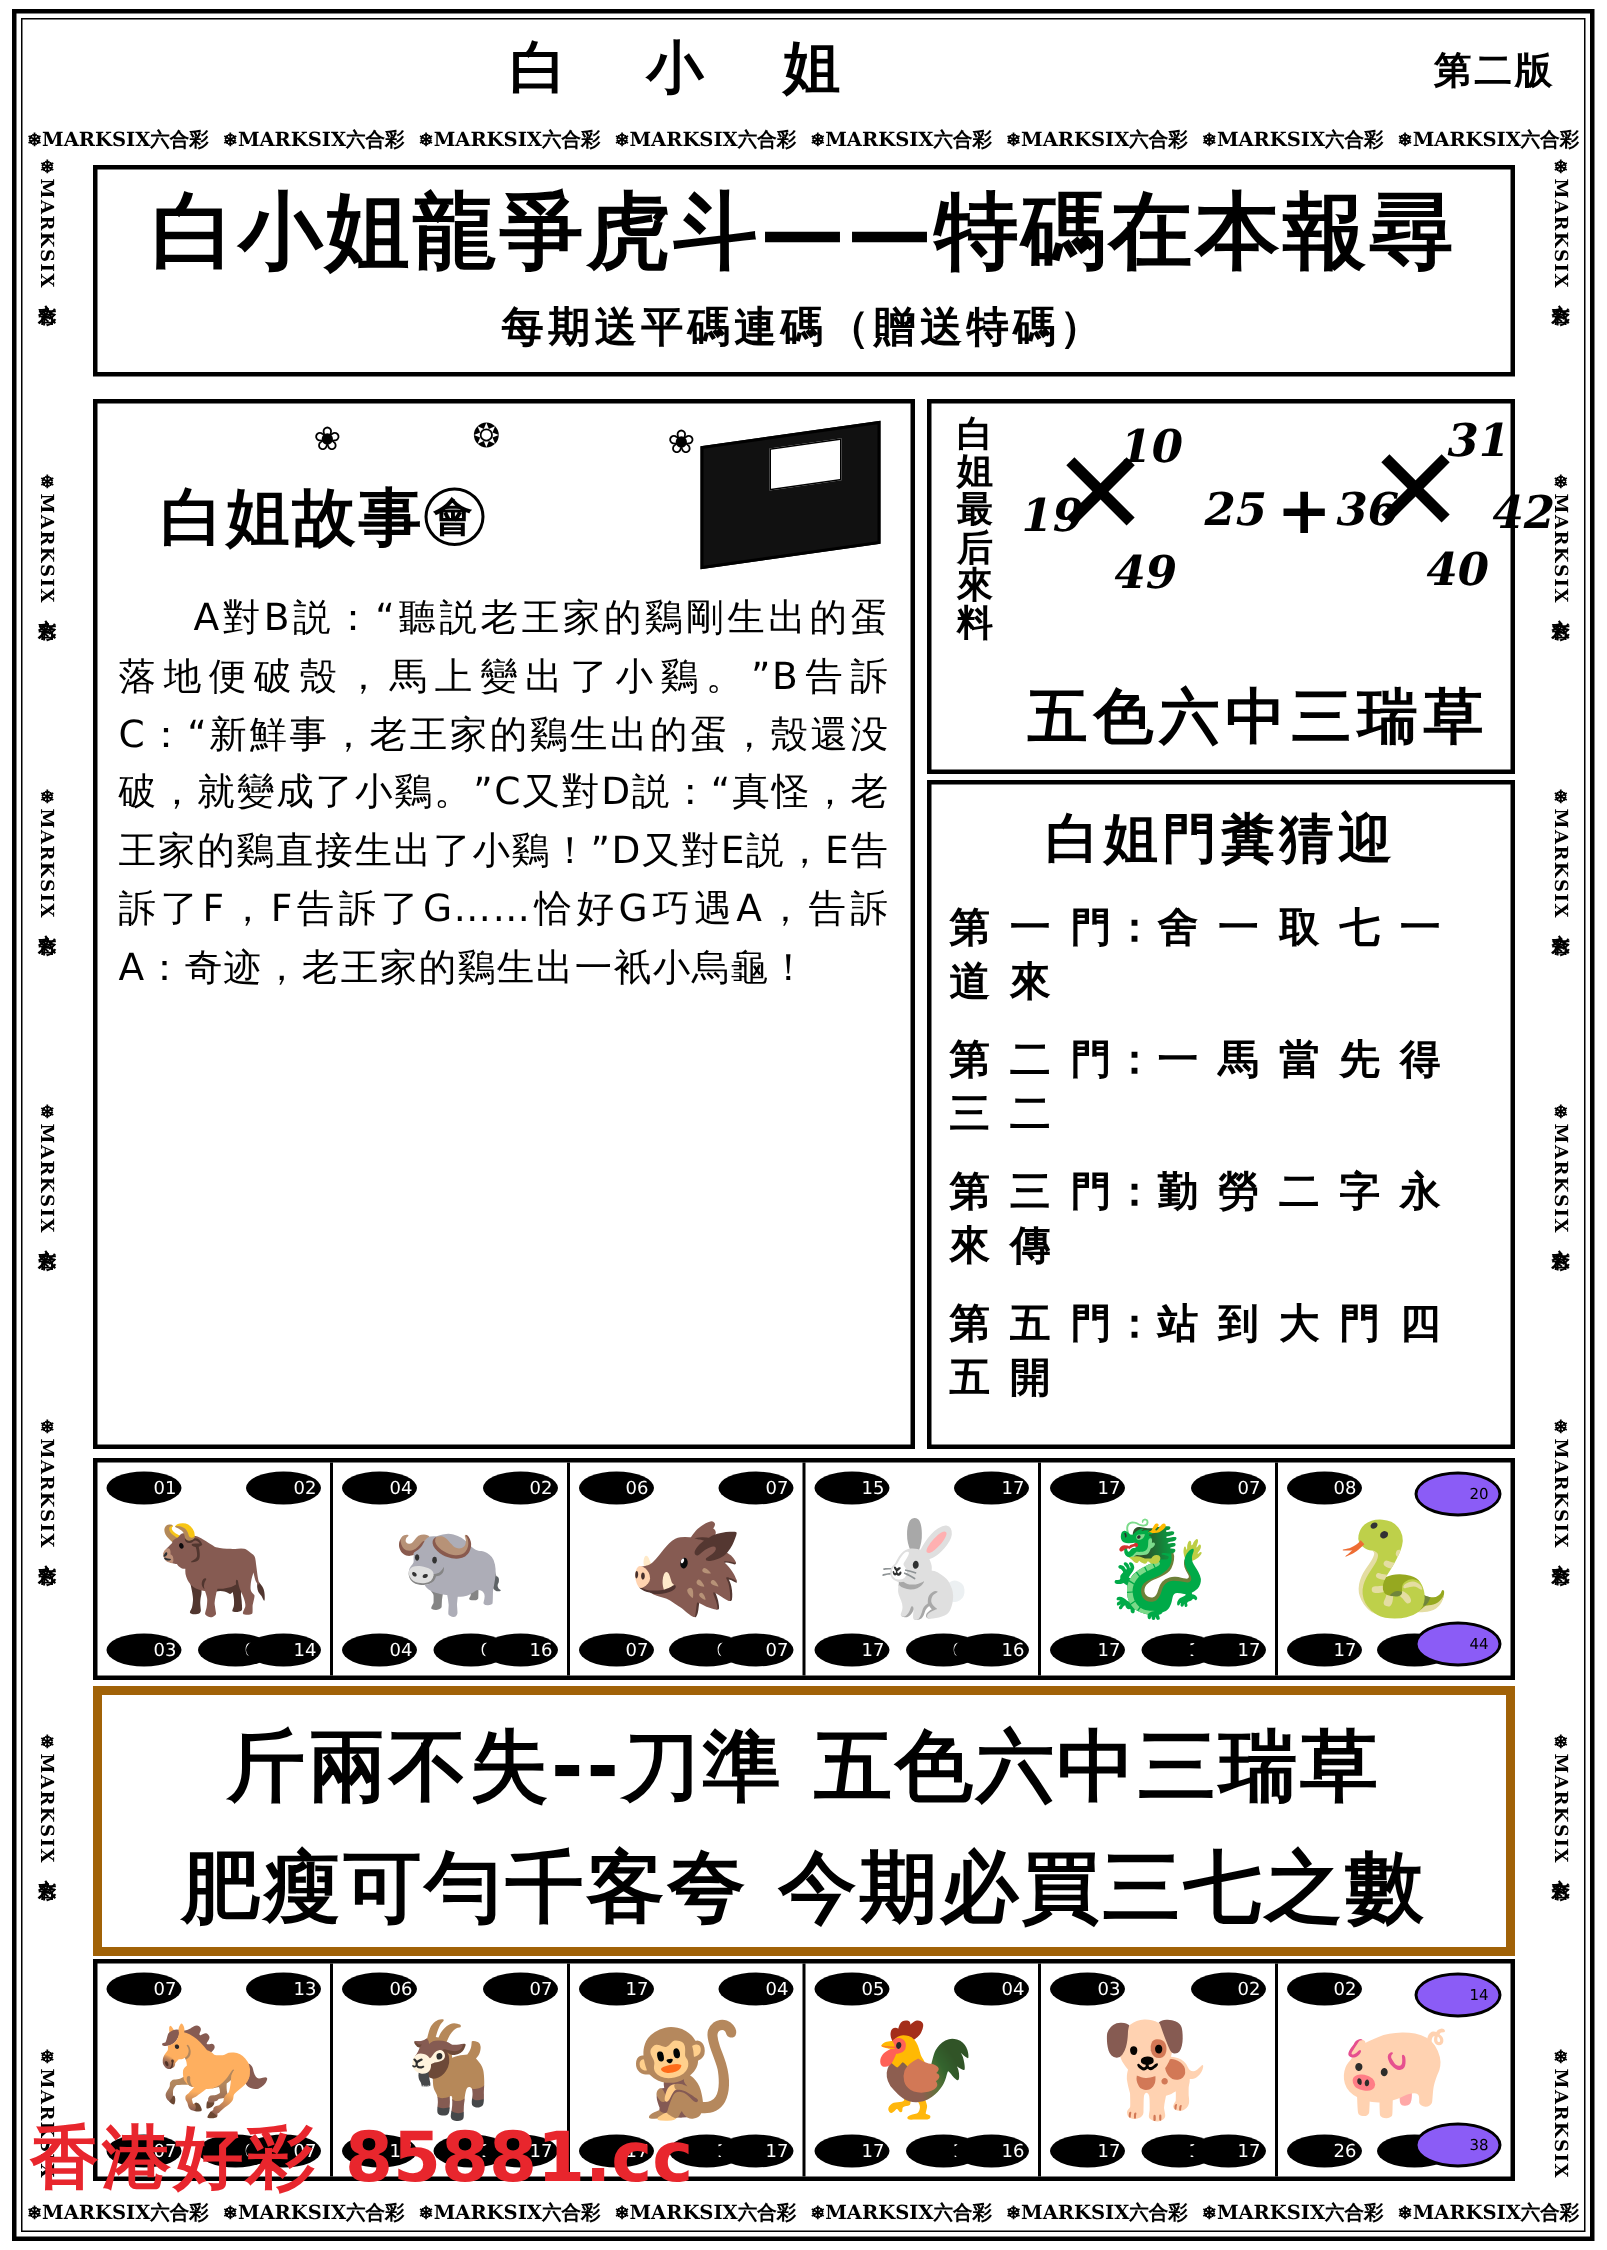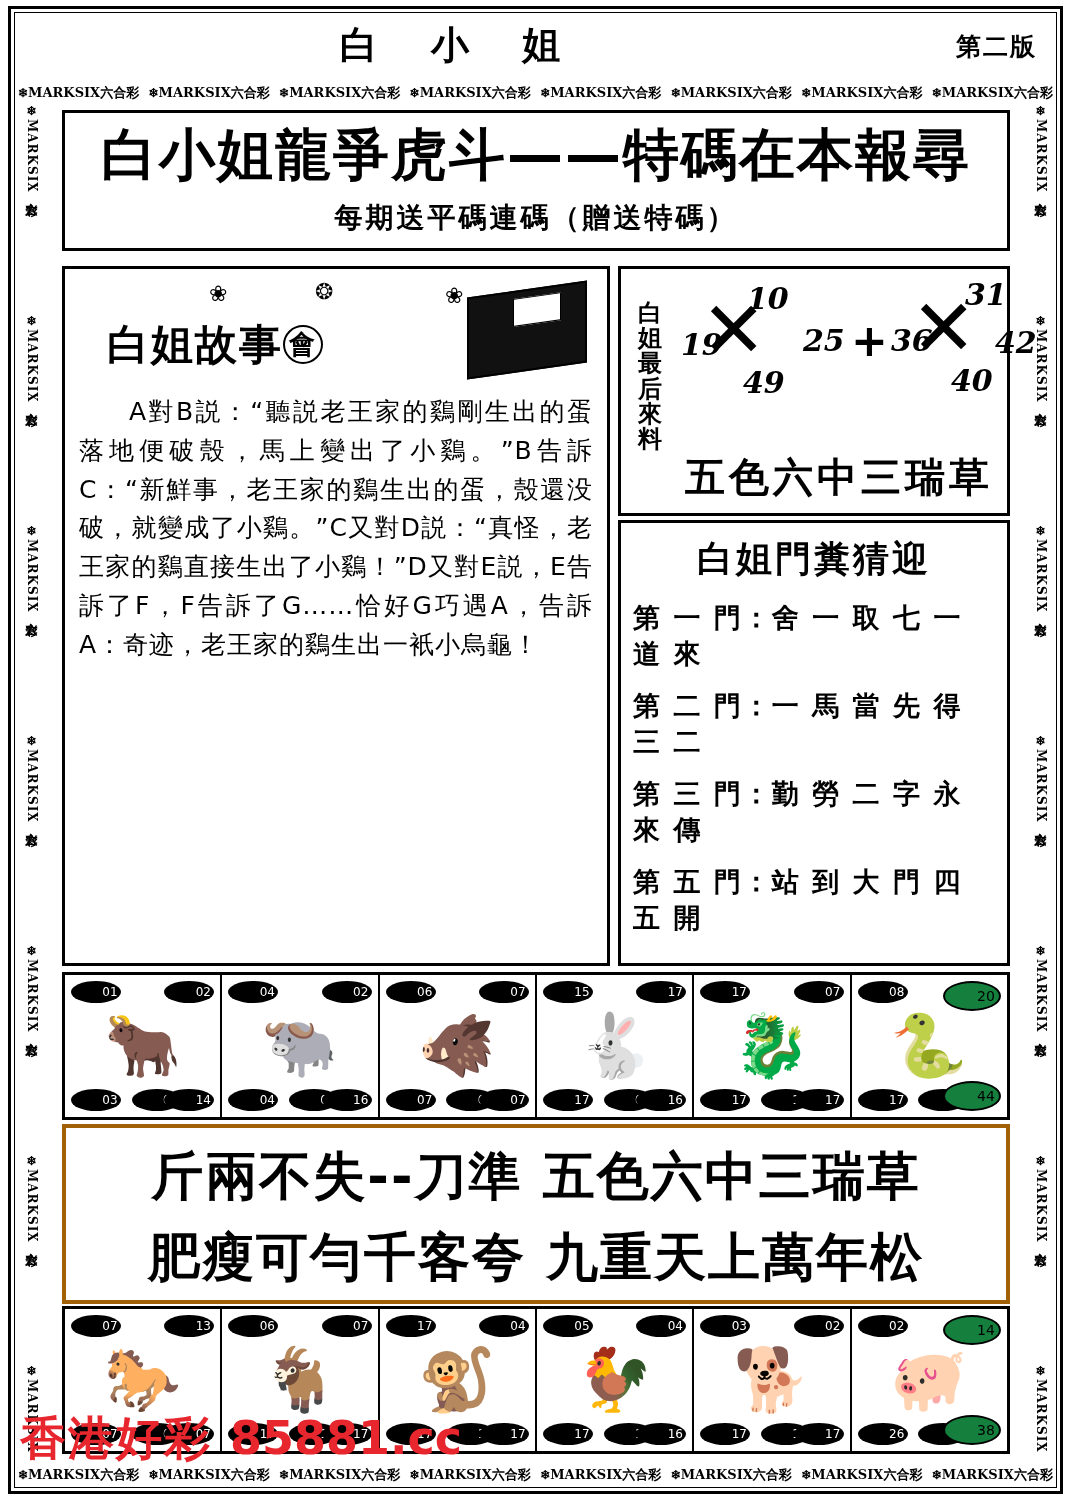--- a/index.html
+++ b/index.html
@@ -42,47 +42,47 @@
   .story-title{position:absolute;left:28px;top:38px;font-size:42px;font-weight:bold;letter-spacing:2px;}
   .story-title .small{font-size:26px;border:2px solid #000;border-radius:50%;padding:0 4px;display:inline-block;vertical-align:6px;}
   .book{position:absolute;right:6px;top:10px;width:116px;height:78px;background:#111;transform:skewY(-8deg);border:2px solid #000;}
   .book:after{content:"";position:absolute;left:44px;top:6px;width:46px;height:26px;background:#fff;border:1px solid #000;}
   .deco-flower{position:absolute;font-size:22px;}
   .story-text{font-size:25px;line-height:1.55;text-align:justify;letter-spacing:1px;margin-top:6px;font-family:"DejaVu Sans","Liberation Sans",sans-serif;}
   .story-text p{margin:0;text-indent:2em;}
 
   
   .nums-box{position:absolute;left:566px;top:160px;width:392px;height:250px;border:3px solid #000;box-sizing:border-box;}
-  .nums-label{position:absolute;left:6px;top:8px;width:46px;font-size:24px;font-weight:bold;line-height:1.05;text-align:center;margin-top:24px;}
+  .nums-label{position:absolute;left:6px;top:8px;width:46px;font-size:24px;font-weight:bold;line-height:1.05;text-align:center;}
   .nums-area{position:absolute;left:56px;top:4px;right:4px;height:150px;}
   .num{position:absolute;font-family:"DejaVu Serif","Liberation Serif",serif;font-size:30px;font-style:italic;font-weight:bold;}
   .xmark{position:absolute;font-size:78px;line-height:1;font-weight:bold;}
   .plus{position:absolute;font-size:44px;font-weight:bold;}
   .nums-bottom{position:absolute;left:56px;bottom:8px;right:6px;font-size:40px;font-weight:bold;letter-spacing:4px;text-align:center;}
 
   
   .doors-box{position:absolute;left:566px;top:414px;width:392px;height:446px;border:3px solid #000;box-sizing:border-box;padding:8px 12px;}
   .doors-title{text-align:center;font-size:36px;font-weight:bold;letter-spacing:3px;margin:4px 0 10px;}
   .door-row{font-size:27px;font-weight:bold;letter-spacing:2px;margin:16px 0;}
 
   
   .animal-row{position:absolute;left:10px;width:948px;height:148px;border:3px solid #000;box-sizing:border-box;display:flex;}
   .animal-row-top{top:866px;}
   .animal-row-bottom{top:1200px;}
   .cell{flex:1;border-right:2px solid #000;position:relative;}
   .cell:last-child{border-right:none;}
   .ball{position:absolute;width:22px;height:22px;border-radius:50%;background:#000;color:#fff;font-size:12px;display:flex;align-items:center;justify-content:center;font-family:"DejaVu Sans","Liberation Sans",sans-serif;padding-left:28px;}
-  .ball.open{background:#15803d;color:#000;border:2px solid #000;width:26px;height:26px;font-size:14px;}
+  .ball.open{background:#8b5cf6;color:#000;border:2px solid #000;width:26px;height:26px;font-size:10px;}
   .tl{left:6px;top:6px;} .tr{right:6px;top:6px;}
   .bl{left:6px;bottom:6px;} .bm{left:50%;margin-left:-11px;bottom:6px;}
   .br{right:6px;bottom:6px;}
   .animal{position:absolute;left:0;right:0;top:26px;bottom:26px;display:flex;align-items:center;justify-content:center;font-size:62px;line-height:1;}
 
   
-  .poem-box{position:absolute;left:10px;top:1018px;width:948px;height:180px;border:4px solid #a16207;box-sizing:border-box;text-align:center;padding-top:8px;}
+  .poem-box{position:absolute;left:10px;top:1018px;width:948px;height:180px;border:6px solid #a16207;box-sizing:border-box;text-align:center;padding-top:8px;}
   .poem-line{font-size:52px;font-weight:bold;letter-spacing:2px;line-height:1.55;}
 
   
   .watermark{position:absolute;left:20px;bottom:30px;font-size:46px;font-weight:bold;color:#e8262d;letter-spacing:2px;font-family:"DejaVu Sans","Liberation Sans",sans-serif;}
   .watermark .site{letter-spacing:0px;}
 </style>
 </head>
 <body>
 
 <div class="page">
@@ -227,21 +227,21 @@
           <span class="ball open tr">20</span>
           <div class="animal">🐍</div>
           <span class="ball bl">17</span>
           <span class="ball bm">17</span>
           <span class="ball open br">44</span>
         </div>
       </div>
 
     <div class="poem-box">
       <div class="poem-line">斤兩不失--刀準  五色六中三瑞草</div>
-      <div class="poem-line">肥瘦可勻千客夸  九重天上萬年松</div>
+      <div class="poem-line">肥瘦可勻千客夸  今期必買三七之數</div>
     </div>
 
     <div class="animal-row animal-row-bottom" id="animal-row-bottom">
         <div class="cell">
           <span class="ball tl">07</span>
           <span class="ball tr">13</span>
           <div class="animal">🐎</div>
           <span class="ball bl">07</span>
           <span class="ball bm">07</span>
           <span class="ball br">07</span>

